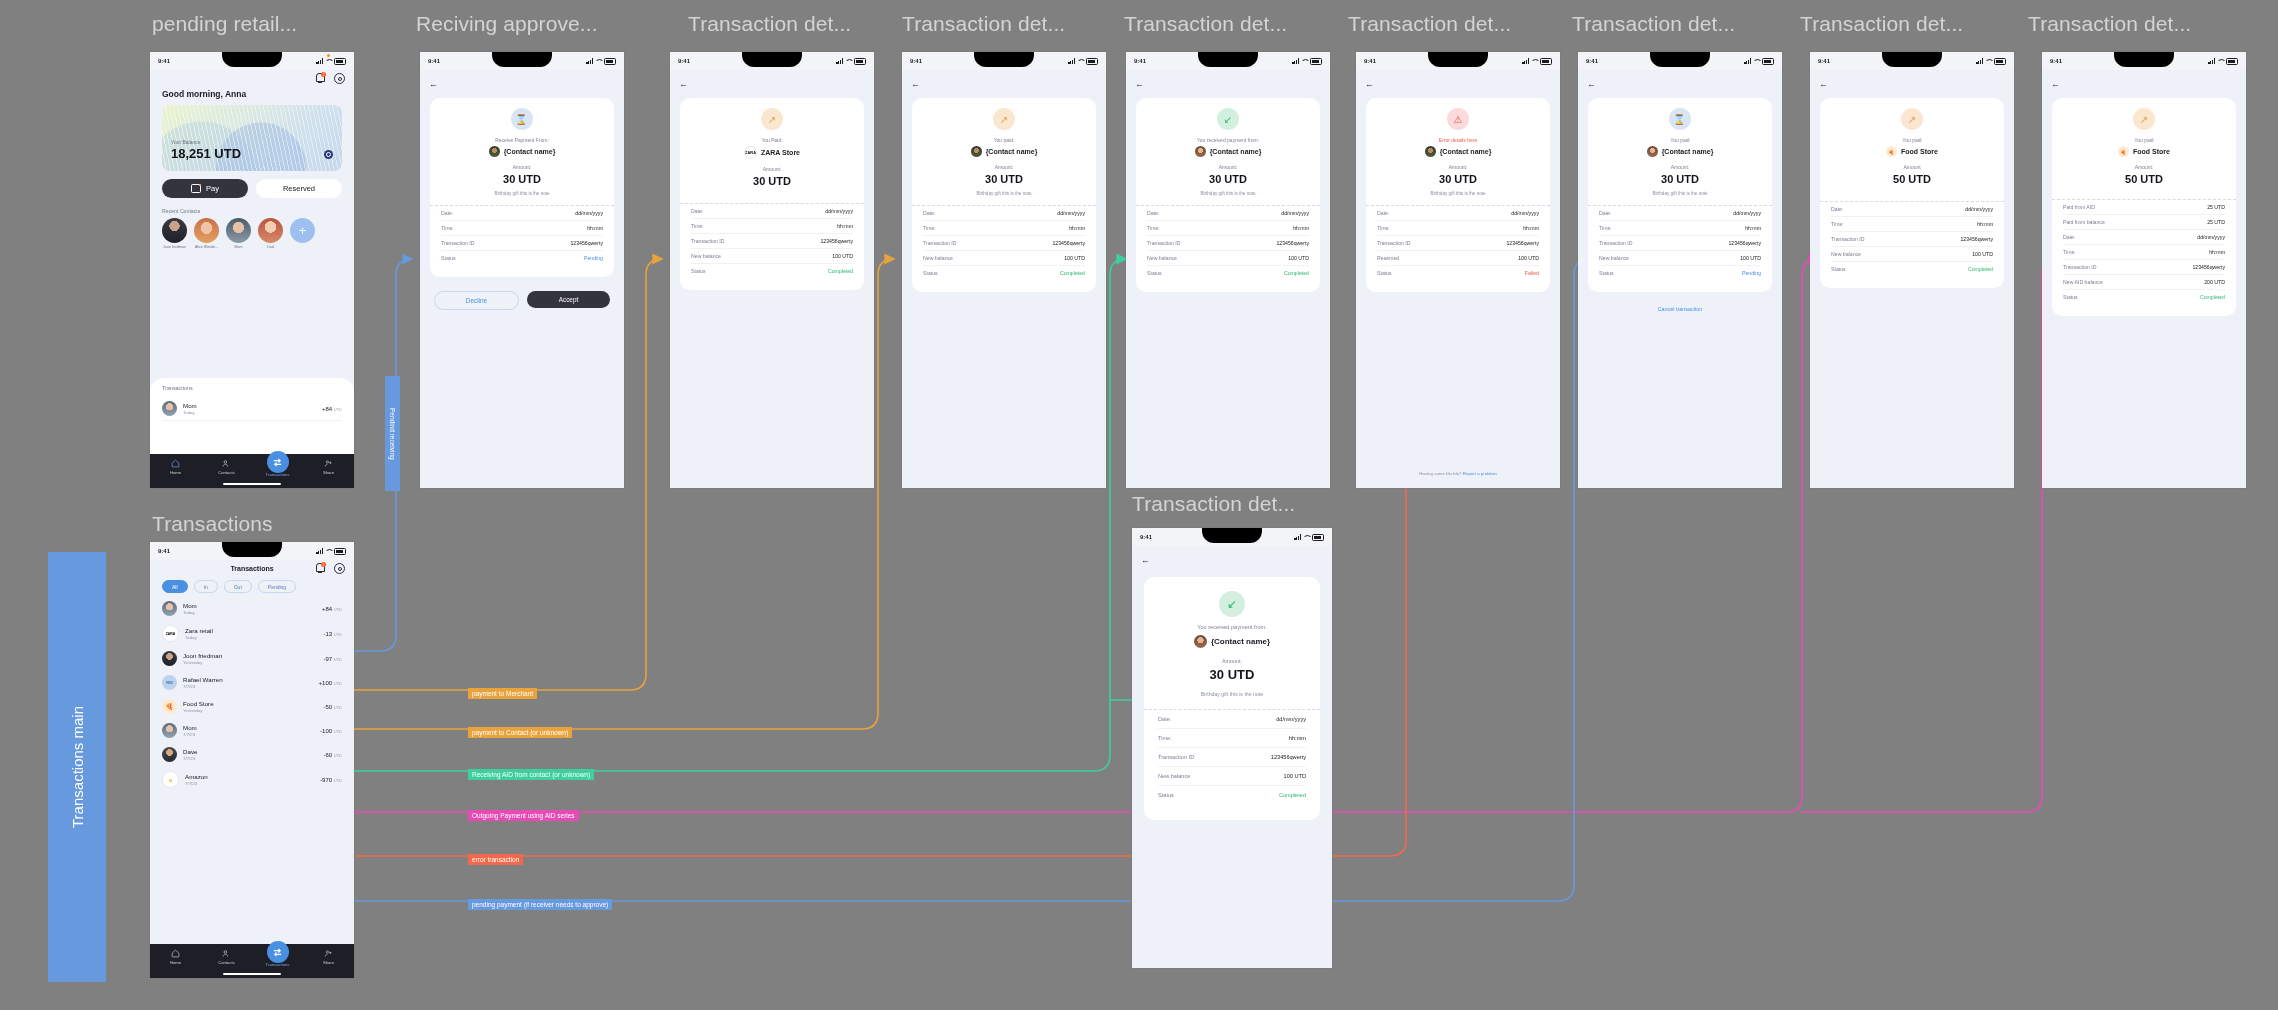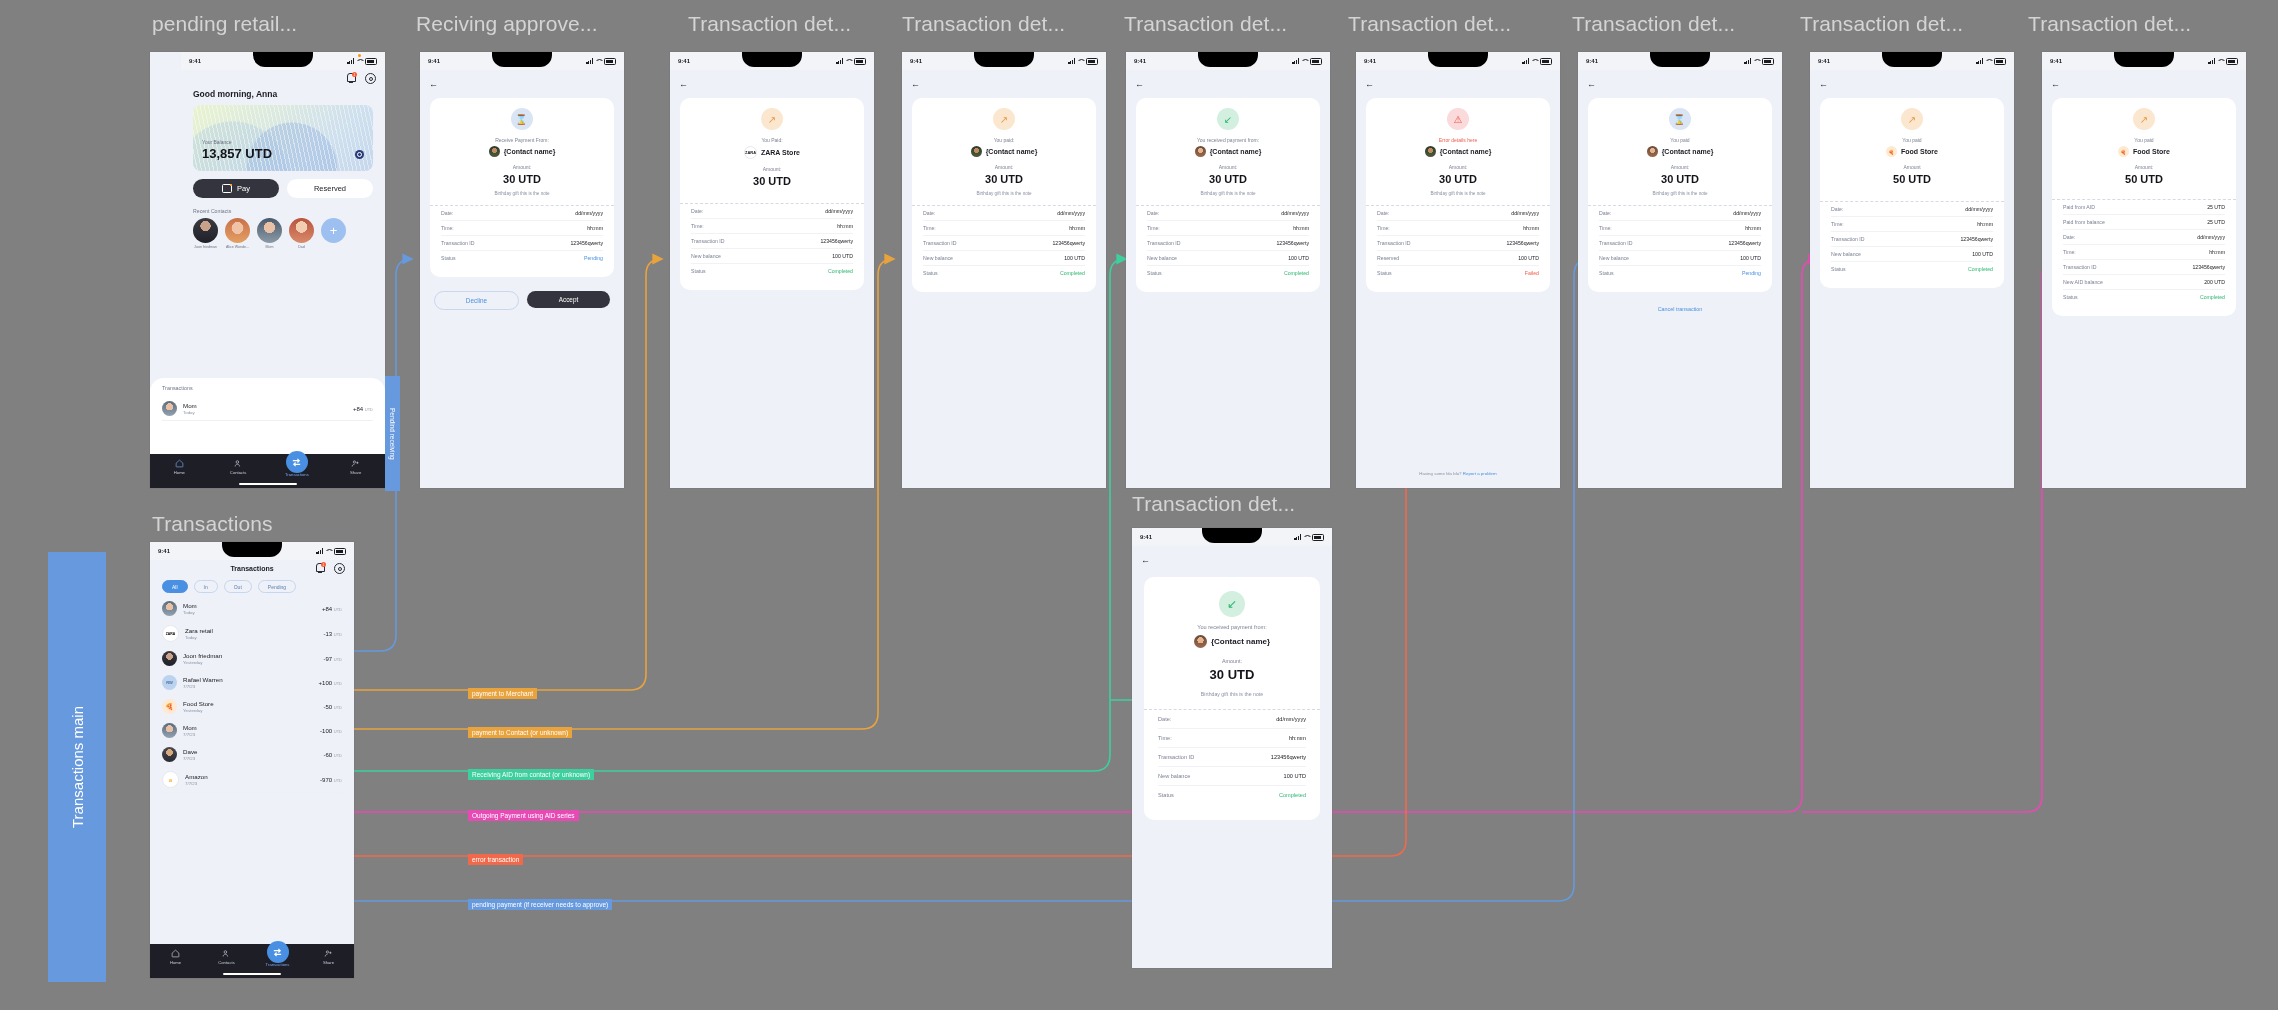--- a/index.html
+++ b/index.html
@@ -232,21 +232,21 @@
   <div class="frame-title" style="left:688px;top:12px;">Transaction det...</div>
   <div class="frame-title" style="left:902px;top:12px;">Transaction det...</div>
   <div class="frame-title" style="left:1124px;top:12px;">Transaction det...</div>
   <div class="frame-title" style="left:1348px;top:12px;">Transaction det...</div>
   <div class="frame-title" style="left:1572px;top:12px;">Transaction det...</div>
   <div class="frame-title" style="left:1800px;top:12px;">Transaction det...</div>
   <div class="frame-title" style="left:2028px;top:12px;">Transaction det...</div>
   <div class="frame-title" style="left:152px;top:512px;">Transactions</div>
   <div class="frame-title" style="left:1132px;top:492px;">Transaction det...</div>
 
-  <div class="phone" style="left:150px;top:52px;width:204px;height:436px;padding-left:31px;">
+  <div class="phone" style="left:150px;top:52px;width:204px;height:436px;">
     <div class="statusbar">
       <div class="time">9:41</div>
       <div class="notch"></div>
       <div class="dot-orange"></div>
       <div class="sb-right">
         <div class="sig">
             <i></i>
             <i></i>
             <i></i>
             <i></i>
@@ -258,21 +258,21 @@
     <div class="home-head">
       <div class="bell">
           <span class="bell-badge">1</span>
         </div>
       <div class="gear"></div>
     </div>
     <div class="greet">Good morning, Anna</div>
     <div class="balance-card">
       <div class="wave"></div>
       <div class="bal-label">Your Balance</div>
-      <div class="bal-amount">13,857 UTD</div>
+      <div class="bal-amount">18,251 UTD</div>
       <div class="bal-eye"></div>
     </div>
     <div class="pay-row">
       <div class="btn-pay">
         <span class="wallet-ic"></span>
         <span>Pay</span>
       </div>
       <div class="btn-request">
         <span>Reserved</span>
       </div>

